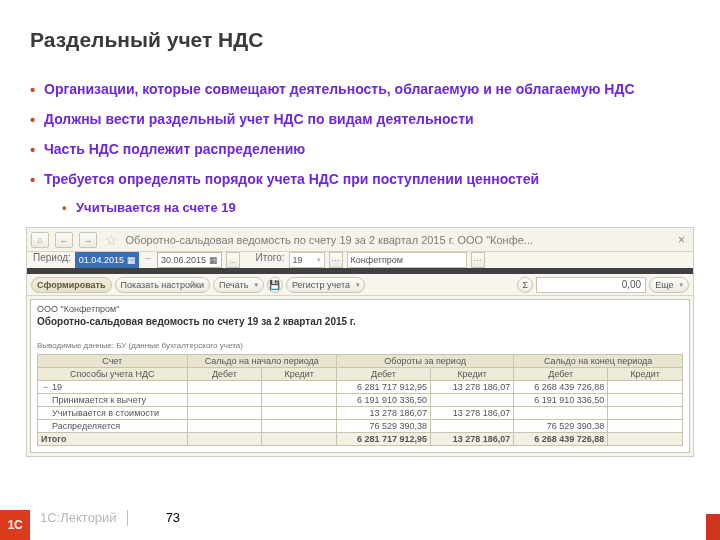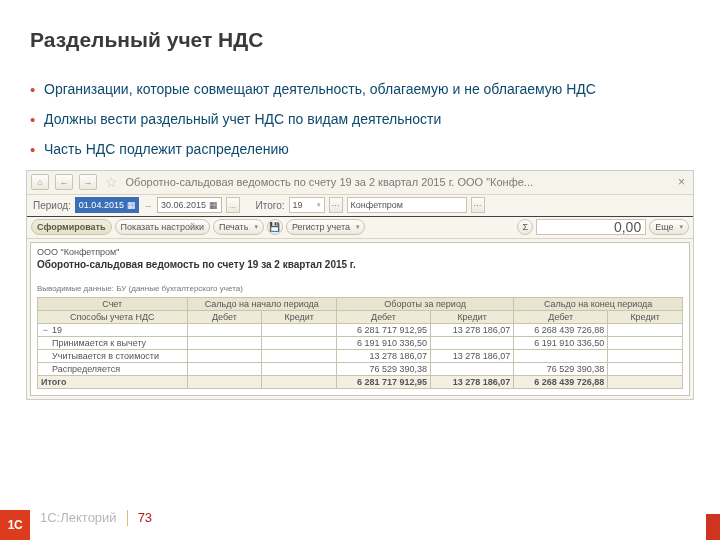--- a/index.html
+++ b/index.html
@@ -19,21 +19,22 @@
     font-size: 21px;
     font-weight: bold;
     color: #3a3a3a;
     margin-bottom: 28px;
   }
   ul.main-list {
     list-style: none;
     padding-left: 0;
     font-size: 14px;
     line-height: 1.35;
-    color: #0c4a6e;
+    color: #6d28d9;
+    font-weight: bold;
   }
   ul.main-list > li {
     position: relative;
     padding-left: 14px;
     margin-bottom: 11px;
   }
   ul.main-list > li::before {
     content: "•";
     position: absolute;
     left: 0;
@@ -86,23 +87,22 @@
     border-radius: 2px;
     display: flex; align-items: center; justify-content: center;
     font-size: 9px; color: #888;
   }
   .titlebar .star { color: #c9c5b5; font-size: 14px; padding: 0 2px; }
   .titlebar .wtitle { color: #7a7a7a; font-size: 11px; white-space: nowrap; overflow: hidden; }
   .titlebar .closex { margin-left: auto; color: #888; font-size: 12px; padding: 0 4px; }
 
   .toolbar1 {
     display: flex;
-    align-items: center;
     height: 22px;
-    border-bottom: 1px solid #404040;
+    border-bottom: 6px solid #404040;
     background: #f7f5ee;
     padding: 0 6px;
     gap: 4px;
   }
   .lbl { color: #6b6b6b; }
   .datebox {
     display: inline-flex; align-items: center;
     height: 16px;
     border: 1px solid #bfb99f;
     background: #fff;
@@ -142,21 +142,21 @@
     display: inline-flex; align-items: center; gap:3px;
     font-size: 9px; color: #555;
     border-radius: 8px;
   }
   .btn.green { background: linear-gradient(#f2eddb,#e7e0c7); font-weight: bold; color:#5a5a45; }
   .btn .dd { font-size:7px; color:#888; margin-left:3px; }
   .sumfld {
     height:16px; border:1px solid #c9c5b5; background:#fff;
     min-width: 110px; text-align:right; padding:0 4px;
     display:inline-flex; align-items:center; justify-content:flex-end;
-    font-size:14px;
+    font-size:10px;
   }
 
   .report {
     background:#fff;
     border:1px solid #c9c5b5;
     margin:3px;
     padding: 4px 6px 6px 6px;
   }
   .report .org { font-size: 9px; color:#555; }
   .report .rtitle { font-size: 10px; font-weight:bold; color:#333; margin-top:2px; }
@@ -198,36 +198,42 @@
   }
   .logo {
     width: 30px; height: 30px;
     background: #dc3b1e;
     display: flex; align-items:center; justify-content:center;
     color:#fff; font-weight:bold; font-size:12px;
     letter-spacing: -0.5px;
   }
   .brand { color:#b7b7b7; margin-left: 10px; font-size: 13px; }
   .pagebar { width: 1px; height: 16px; background:#e3b97a; margin: 0 10px; }
-  .pagenum { color:#b91c1c; font-size: 13px; }
+  .pagenum { color:#000000; font-size: 13px; margin-left: 28px; }
   .redblock {
     position:absolute; right:0; bottom:0;
     width: 14px; height: 26px; background:#cf351e;
   }
 </style>
 </head>
 <body>
 
 <div class="slide">
   <div class="title">Раздельный учет НДС</div>
 
   <ul class="main-list">
     <li>Организации, которые совмещают деятельность, облагаемую и не облагаемую НДС</li>
     <li>Должны вести раздельный учет НДС по видам деятельности</li>
     <li>Часть НДС подлежит распределению</li>
+    <li>
+      <span>Требуется определять порядок учета НДС при поступлении ценностей</span>
+      <ul class="sub-list">
+        <li>Учитывается на счете 19</li>
+      </ul>
+    </li>
   </ul>
 
   <div class="app-shot">
     <div class="titlebar">
       <div class="navbtn">⌂</div>
       <div class="navbtn">←</div>
       <div class="navbtn">→</div>
       <div class="star">☆</div>
       <div class="wtitle">Оборотно-сальдовая ведомость по счету 19 за 2 квартал 2015 г. ООО "Конфе...</div>
       <div class="closex">×</div>

